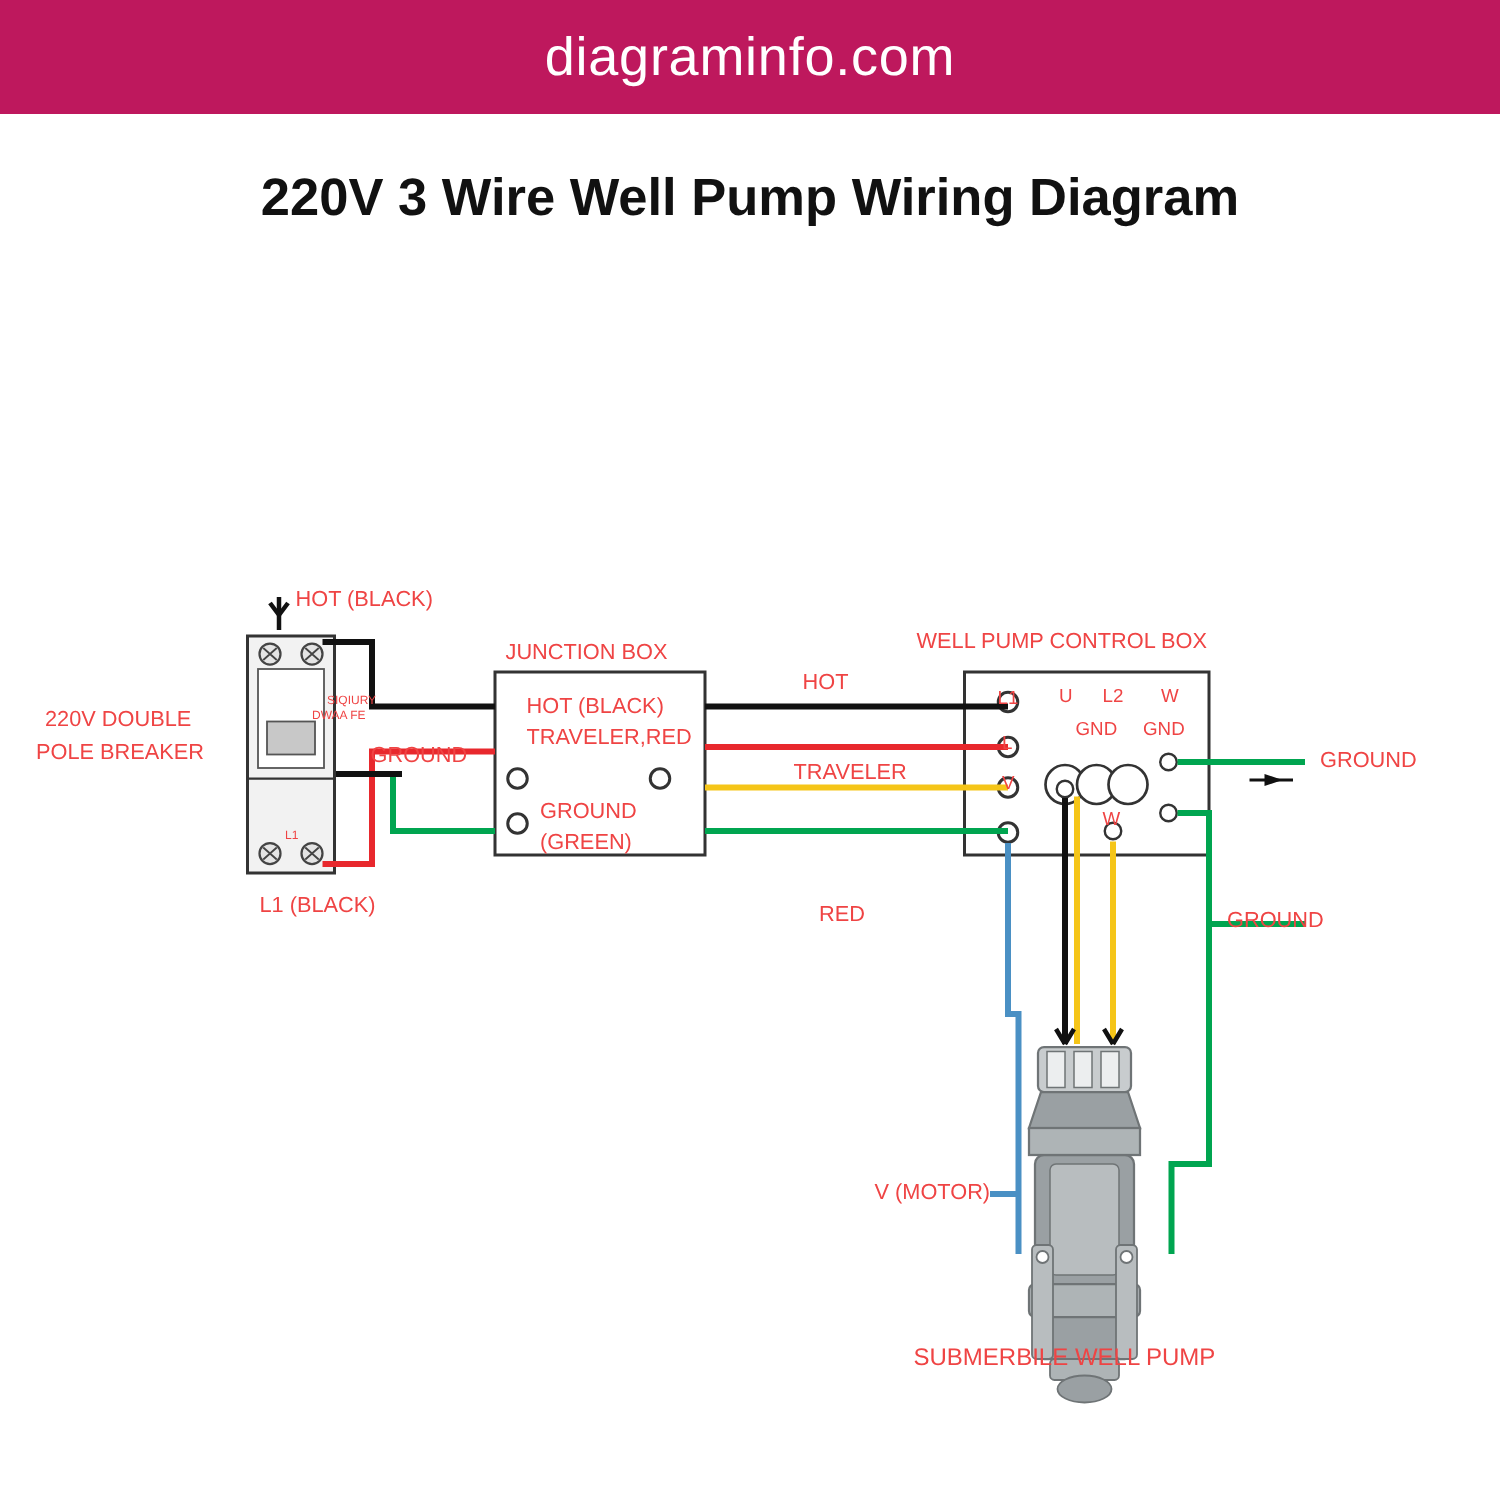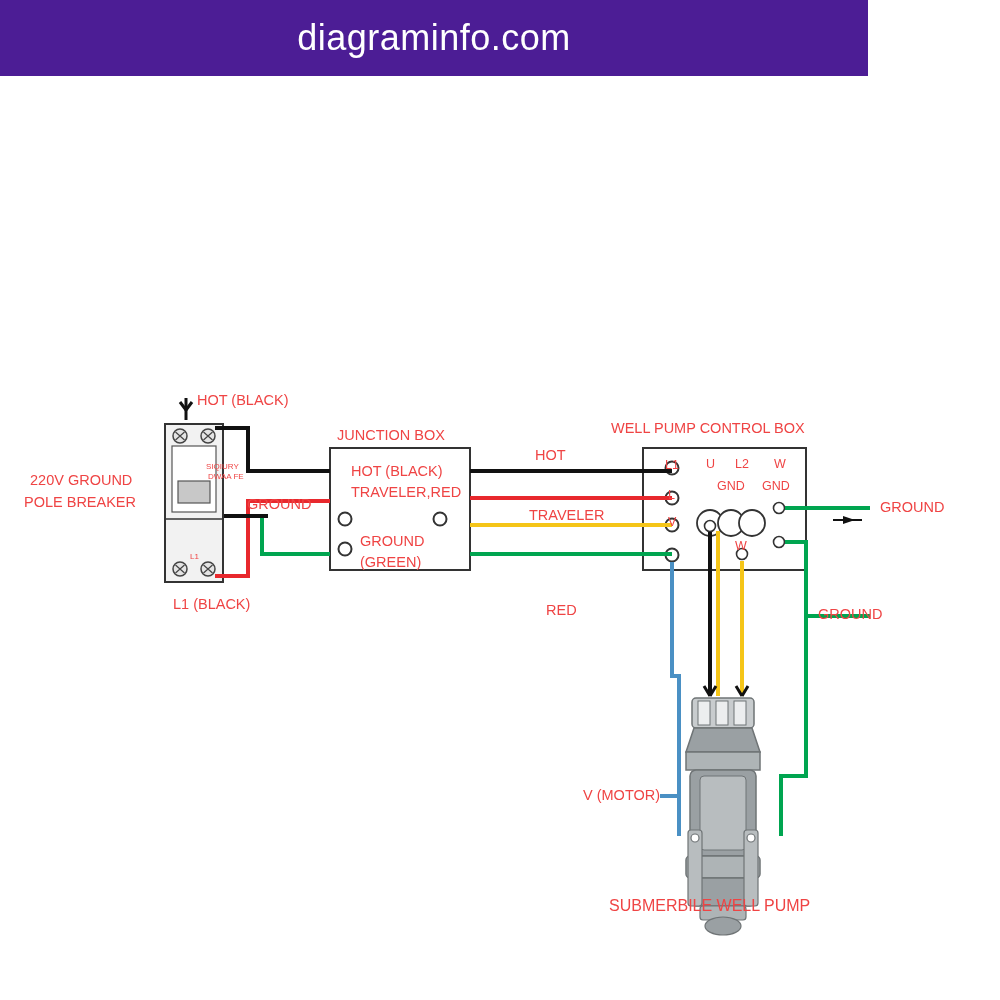--- a/index.html
+++ b/index.html
@@ -14,23 +14,23 @@
     position: relative;
     width: 1000px;
     height: 1000px;
     background: #ffffff;
     overflow: hidden;
   }
   #watermark-bar {
     position: absolute;
     left: 0;
     top: 0;
-    width: 868px;
+    width: 1000px;
     height: 76px;
-    background: #4c1d95;
+    background: #be185d;
     display: flex;
     align-items: center;
     justify-content: center;
   }
   #watermark-text {
     color: #ffffff;
     font-size: 36px;
     font-weight: normal;
     letter-spacing: 0.5px;
   }
@@ -62,20 +62,21 @@
 </style>
 </head>
 <body>
 
 <div id="page">
 
   <div id="watermark-bar">
     <div id="watermark-text">diagraminfo.com</div>
   </div>
 
+  <div id="page-title">220V 3 Wire Well Pump Wiring Diagram</div>
 
   <div id="diagram">
 
     <svg width="1000" height="924" viewBox="0 0 1000 924">
 
       <g>
         <rect x="165" y="348" width="58" height="158" fill="#f2f2f2" stroke="#333333" stroke-width="2"></rect>
         <rect x="172" y="370" width="44" height="66" fill="#ffffff" stroke="#555555" stroke-width="1.2"></rect>
         <rect x="178" y="405" width="32" height="22" fill="#c8c8c8" stroke="#555555" stroke-width="1.2"></rect>
 
@@ -160,24 +161,24 @@
         <circle cx="751" cy="762" r="4" fill="#ffffff" stroke="#6f7476" stroke-width="1.2"></circle>
         <rect x="700" y="830" width="46" height="14" rx="3" fill="#aeb4b6" stroke="#6f7476" stroke-width="1.2"></rect>
         <ellipse cx="723" cy="850" rx="18" ry="9" fill="#9aa0a3" stroke="#6f7476" stroke-width="1.2"></ellipse>
       </g>
 
     </svg>
 
     
     <div class="lbl" style="left:197px; top:316px;">HOT (BLACK)</div>
 
-    <div class="lbl" style="left:30px; top:396px;">220V GROUND</div>
+    <div class="lbl" style="left:30px; top:396px;">220V DOUBLE</div>
     <div class="lbl" style="left:24px; top:418px;">POLE BREAKER</div>
 
-    <div class="lbl tiny" style="left:176px; top:386px;padding-left:30px;">SIQIURY</div>
+    <div class="lbl tiny" style="left:188px; top:386px;padding-left:30px;">SIQIURY</div>
     <div class="lbl tiny" style="left:176px; top:396px;padding-left:32px;">DWAA FE</div>
     <div class="lbl tiny" style="left:190px; top:476px;">L1</div>
 
     <div class="lbl" style="left:173px; top:520px;">L1 (BLACK)</div>
 
     <div class="lbl" style="left:337px; top:351px;">JUNCTION BOX</div>
     <div class="lbl" style="left:351px; top:387px;">HOT (BLACK)</div>
     <div class="lbl" style="left:351px; top:408px;">TRAVELER,RED</div>
     <div class="lbl" style="left:360px; top:457px;">GROUND</div>
     <div class="lbl" style="left:360px; top:478px;">(GREEN)</div>

